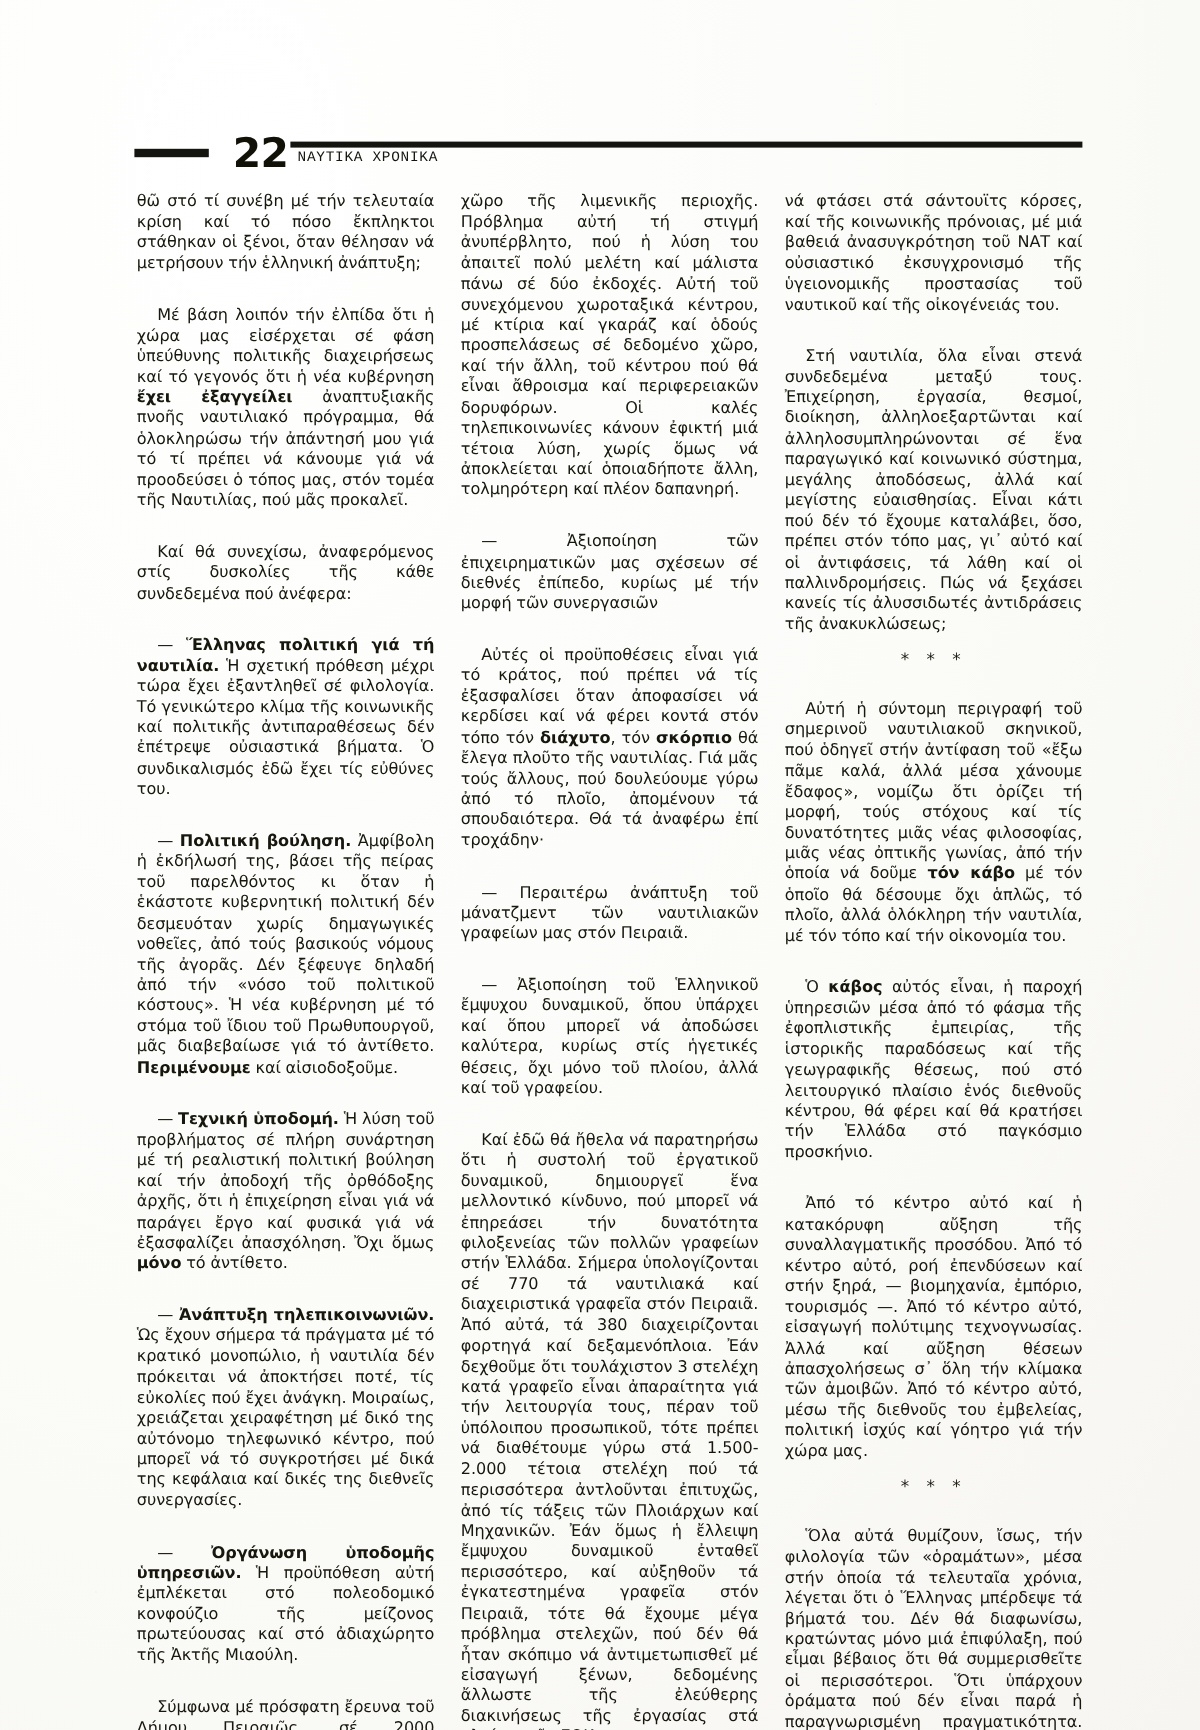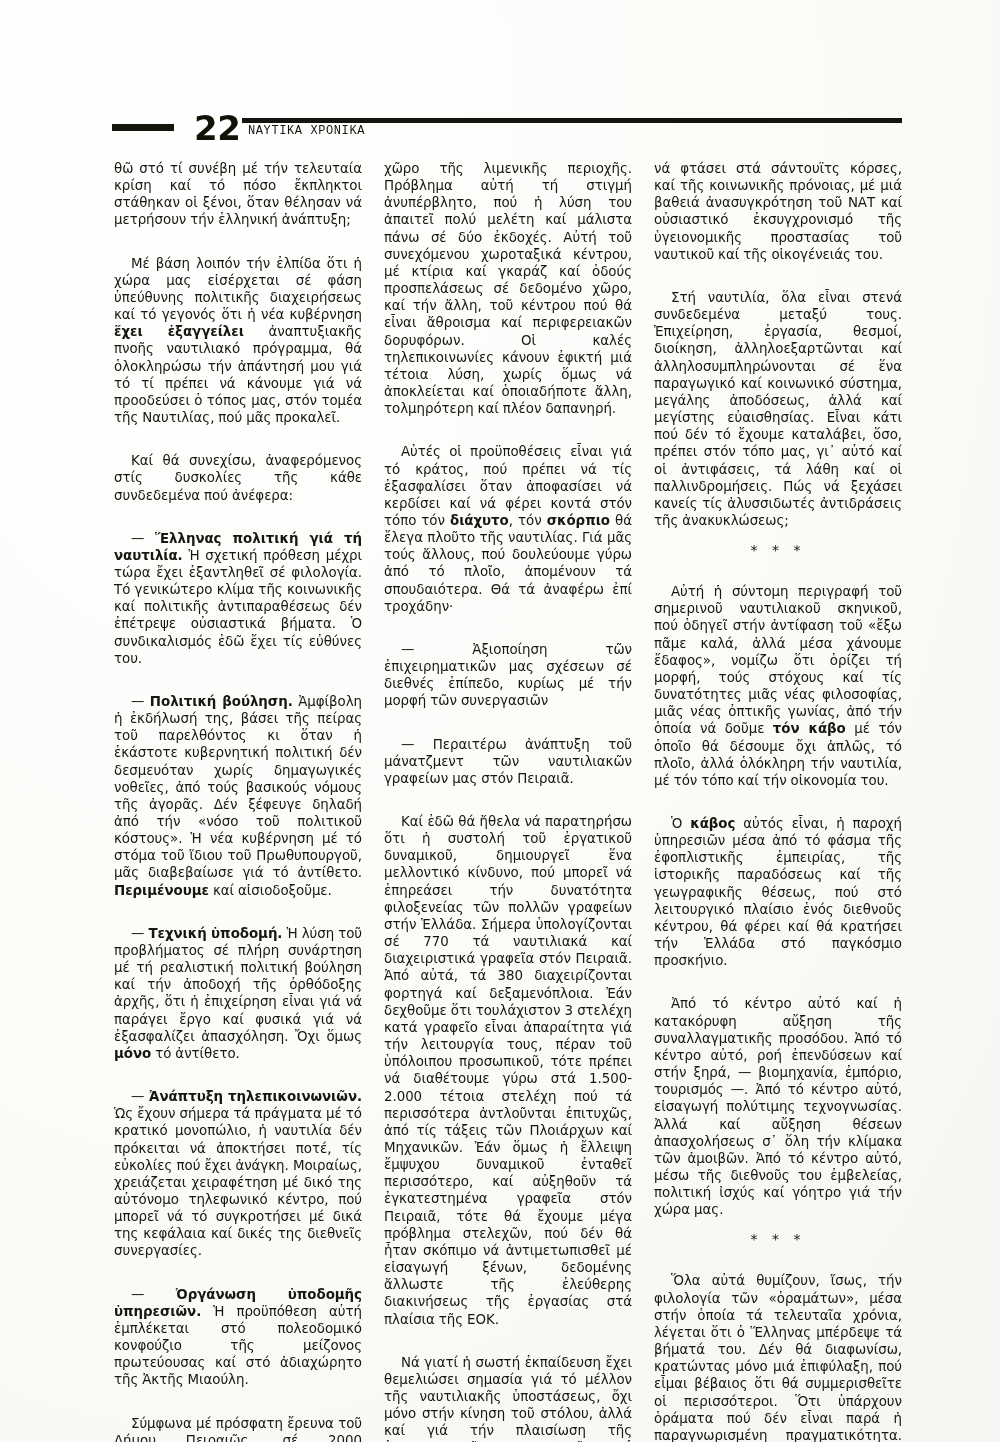--- a/index.html
+++ b/index.html
@@ -155,23 +155,24 @@
         <p class="indent">Καί θά συνεχίσω, ἀναφερόμενος στίς δυσκολίες τῆς κάθε συνδεδεμένα πού ἀνέφερα:</p>
         <p class="indent">— <b>Ἕλληνας πολιτική γιά τή ναυτιλία.</b> Ἡ σχετική πρόθεση μέχρι τώρα ἔχει ἐξαντληθεῖ σέ φιλολογία. Τό γενικώτερο κλίμα τῆς κοινωνικῆς καί πολιτικῆς ἀντιπαραθέσεως δέν ἐπέτρεψε οὐσιαστικά βήματα. Ὁ συνδικαλισμός ἐδῶ ἔχει τίς εὐθύνες του.</p>
         <p class="indent">— <b>Πολιτική βούληση.</b> Ἀμφίβολη ἡ ἐκδήλωσή της, βάσει τῆς πείρας τοῦ παρελθόντος κι ὅταν ἡ ἑκάστοτε κυβερνητική πολιτική δέν δεσμευόταν χωρίς δημαγωγικές νοθεῖες, ἀπό τούς βασικούς νόμους τῆς ἀγορᾶς. Δέν ξέφευγε δηλαδή ἀπό τήν «νόσο τοῦ πολιτικοῦ κόστους». Ἡ νέα κυβέρνηση μέ τό στόμα τοῦ ἴδιου τοῦ Πρωθυπουργοῦ, μᾶς διαβεβαίωσε γιά τό ἀντίθετο. <b>Περιμένουμε</b> καί αἰσιοδοξοῦμε.</p>
         <p class="indent">— <b>Τεχνική ὑποδομή.</b> Ἡ λύση τοῦ προβλήματος σέ πλήρη συνάρτηση μέ τή ρεαλιστική πολιτική βούληση καί τήν ἀποδοχή τῆς ὀρθόδοξης ἀρχῆς, ὅτι ἡ ἐπιχείρηση εἶναι γιά νά παράγει ἔργο καί φυσικά γιά νά ἐξασφαλίζει ἀπασχόληση. Ὄχι ὅμως <b>μόνο</b> τό ἀντίθετο.</p>
         <p class="indent">— <b>Ἀνάπτυξη τηλεπικοινωνιῶν.</b> Ὡς ἔχουν σήμερα τά πράγματα μέ τό κρατικό μονοπώλιο, ἡ ναυτιλία δέν πρόκειται νά ἀποκτήσει ποτέ, τίς εὐκολίες πού ἔχει ἀνάγκη. Μοιραίως, χρειάζεται χειραφέτηση μέ δικό της αὐτόνομο τηλεφωνικό κέντρο, πού μπορεῖ νά τό συγκροτήσει μέ δικά της κεφάλαια καί δικές της διεθνεῖς συνεργασίες.</p>
         <p class="indent">— <b>Ὀργάνωση ὑποδομῆς ὑπηρεσιῶν.</b> Ἡ προϋπόθεση αὐτή ἐμπλέκεται στό πολεοδομικό κονφούζιο τῆς μείζονος πρωτεύουσας καί στό ἀδιαχώρητο τῆς Ἀκτῆς Μιαούλη.</p>
         <p class="indent">Σύμφωνα μέ πρόσφατη ἔρευνα τοῦ Δήμου Πειραιῶς, σέ 2000 στρέμματα συνωστίζεται ἡ κίνηση ὁλόκληρου τοῦ ἐμπορικοῦ κέντρου τοῦ λιμένος, μέ ὁδικό δίκτυο ὑπερφορτωμένο. Στήν περιοχή αὐτή, ὁ πληθυσμός πού διακινεῖται ἐργαζόμενος ξεπερνᾶ τίς 50.000, καί οἱ θέσεις γιά σταθμεύσεις αὐτοκινήτων μόλις τίς 10.000. Ἄλλες 6.500 θέσεις δημιουργοῦνται ἀπό παράνομη στάθμευση. Μέ αὐτά τά δεδομένα, ὑπάρχει χωροταξικό πρόβλημα γιά τήν δημιουργία ἑνός λειτουργικοῦ ναυτιλιακοῦ κέντρου, τουλάχιστον στόν παραδοσιακό</p>
       </div>
     <div class="col" id="col-2">
         <p class="runon">χῶρο τῆς λιμενικῆς περιοχῆς. Πρόβλημα αὐτή τή στιγμή ἀνυπέρβλητο, πού ἡ λύση του ἀπαιτεῖ πολύ μελέτη καί μάλιστα πάνω σέ δύο ἐκδοχές. Αὐτή τοῦ συνεχόμενου χωροταξικά κέντρου, μέ κτίρια καί γκαράζ καί ὁδούς προσπελάσεως σέ δεδομένο χῶρο, καί τήν ἄλλη, τοῦ κέντρου πού θά εἶναι ἄθροισμα καί περιφερειακῶν δορυφόρων. Οἱ καλές τηλεπικοινωνίες κάνουν ἐφικτή μιά τέτοια λύση, χωρίς ὅμως νά ἀποκλείεται καί ὁποιαδήποτε ἄλλη, τολμηρότερη καί πλέον δαπανηρή.</p>
+        <p class="indent">— Ἀξιοποίηση τῶν ἐπιχειρηματικῶν μας σχέσεων σέ διεθνές ἐπίπεδο, κυρίως μέ τήν μορφή τῶν συνεργασιῶν</p>
         <p class="indent">Αὐτές οἱ προϋποθέσεις εἶναι γιά τό κράτος, πού πρέπει νά τίς ἐξασφαλίσει ὅταν ἀποφασίσει νά κερδίσει καί νά φέρει κοντά στόν τόπο  τόν <b>διάχυτο</b>, τόν <b>σκόρπιο</b> θά ἔλεγα πλοῦτο τῆς ναυτιλίας. Γιά μᾶς τούς ἄλλους, πού δουλεύουμε γύρω ἀπό τό πλοῖο, ἀπομένουν τά σπουδαιότερα. Θά τά ἀναφέρω ἐπί τροχάδην·</p>
-        <p class="indent">— Ἀξιοποίηση τῶν ἐπιχειρηματικῶν μας σχέσεων σέ διεθνές ἐπίπεδο, κυρίως μέ τήν μορφή τῶν συνεργασιῶν</p>
         <p class="indent">— Περαιτέρω ἀνάπτυξη τοῦ μάνατζμεντ τῶν ναυτιλιακῶν γραφείων μας στόν Πειραιᾶ.</p>
+        <p class="indent">— Ἀξιοποίηση τοῦ Ἑλληνικοῦ ἔμψυχου δυναμικοῦ, ὅπου ὑπάρχει καί ὅπου μπορεῖ νά ἀποδώσει καλύτερα, κυρίως στίς ἡγετικές θέσεις, ὄχι μόνο τοῦ πλοίου, ἀλλά καί τοῦ γραφείου.</p>
         <p class="indent">Καί ἐδῶ θά ἤθελα νά παρατηρήσω ὅτι ἡ συστολή τοῦ ἐργατικοῦ δυναμικοῦ, δημιουργεῖ ἕνα μελλοντικό κίνδυνο, πού μπορεῖ νά ἐπηρεάσει τήν δυνατότητα φιλοξενείας τῶν πολλῶν γραφείων στήν Ἑλλάδα. Σήμερα ὑπολογίζονται σέ 770 τά ναυτιλιακά καί διαχειριστικά γραφεῖα στόν Πειραιᾶ. Ἀπό αὐτά, τά 380 διαχειρίζονται φορτηγά καί δεξαμενόπλοια. Ἐάν δεχθοῦμε ὅτι τουλάχιστον 3 στελέχη κατά γραφεῖο εἶναι ἀπαραίτητα γιά τήν λειτουργία τους, πέραν τοῦ ὑπόλοιπου προσωπικοῦ, τότε πρέπει νά διαθέτουμε γύρω στά 1.500- 2.000 τέτοια στελέχη πού τά περισσότερα ἀντλοῦνται ἐπιτυχῶς, ἀπό τίς τάξεις τῶν Πλοιάρχων καί Μηχανικῶν. Ἐάν ὅμως ἡ ἔλλειψη ἔμψυχου δυναμικοῦ ἐνταθεῖ περισσότερο, καί αὐξηθοῦν τά ἐγκατεστημένα γραφεῖα στόν Πειραιᾶ, τότε θά ἔχουμε μέγα πρόβλημα στελεχῶν, πού δέν θά ἦταν σκόπιμο νά ἀντιμετωπισθεῖ μέ εἰσαγωγή ξένων, δεδομένης ἄλλωστε τῆς ἐλεύθερης διακινήσεως τῆς ἐργασίας στά πλαίσια τῆς ΕΟΚ.</p>
         <p class="indent">Νά γιατί ἡ σωστή ἐκπαίδευση ἔχει θεμελιώσει σημασία γιά τό μέλλον τῆς ναυτιλιακῆς ὑποστάσεως, ὄχι μόνο στήν κίνηση τοῦ στόλου, ἀλλά καί γιά τήν πλαισίωση τῆς ἐπιχειρησιακῆς στρατηγικῆς. <b>Οἱ ἄνθρωποι δένουν καί τά πλοῖα καί τά γραφεῖα, μέ τόν τόπο. Ἄς μήν τό ξεχνᾶμε αὐτό.</b></p>
       </div>
     <div class="col" id="col-3">
         <p class="runon">νά φτάσει στά σάντουϊτς κόρσες, καί τῆς κοινωνικῆς πρόνοιας, μέ μιά βαθειά ἀνασυγκρότηση τοῦ ΝΑΤ καί οὐσιαστικό ἐκσυγχρονισμό τῆς ὑγειονομικῆς προστασίας τοῦ ναυτικοῦ καί τῆς οἰκογένειάς του.</p>
         <p class="indent">Στή ναυτιλία, ὅλα εἶναι στενά συνδεδεμένα μεταξύ τους. Ἐπιχείρηση, ἐργασία, θεσμοί, διοίκηση, ἀλληλοεξαρτῶνται καί ἀλληλοσυμπληρώνονται σέ ἕνα παραγωγικό καί κοινωνικό σύστημα, μεγάλης ἀποδόσεως, ἀλλά καί μεγίστης εὐαισθησίας. Εἶναι κάτι πού δέν τό ἔχουμε καταλάβει, ὅσο, πρέπει στόν τόπο μας, γι᾽ αὐτό καί οἱ ἀντιφάσεις, τά λάθη καί οἱ παλλινδρομήσεις. Πώς νά ξεχάσει κανείς τίς ἀλυσσιδωτές ἀντιδράσεις τῆς ἀνακυκλώσεως;</p>
         <div class="stars">* * *</div>
         <p class="indent">Αὐτή ἡ σύντομη περιγραφή τοῦ σημερινοῦ ναυτιλιακοῦ σκηνικοῦ, πού ὁδηγεῖ στήν ἀντίφαση τοῦ «ἔξω πᾶμε καλά, ἀλλά μέσα χάνουμε ἔδαφος», νομίζω ὅτι ὁρίζει τή μορφή, τούς στόχους καί τίς δυνατότητες μιᾶς νέας φιλοσοφίας, μιᾶς νέας ὀπτικῆς γωνίας, ἀπό τήν ὁποία νά δοῦμε <b>τόν κάβο</b> μέ τόν ὁποῖο θά δέσουμε ὄχι ἁπλῶς, τό πλοῖο, ἀλλά ὁλόκληρη τήν ναυτιλία, μέ τόν τόπο καί τήν οἰκονομία του.</p>
         <p class="indent">Ὁ <b>κάβος</b> αὐτός εἶναι, ἡ παροχή ὑπηρεσιῶν μέσα ἀπό τό φάσμα τῆς ἐφοπλιστικῆς ἐμπειρίας, τῆς ἱστορικῆς παραδόσεως καί τῆς γεωγραφικῆς θέσεως, πού στό λειτουργικό πλαίσιο ἑνός διεθνοῦς κέντρου, θά φέρει καί θά κρατήσει τήν Ἑλλάδα στό παγκόσμιο προσκήνιο.</p>
         <p class="indent">Ἀπό τό κέντρο αὐτό καί ἡ κατακόρυφη αὔξηση τῆς συναλλαγματικῆς προσόδου. Ἀπό τό κέντρο αὐτό, ροή ἐπενδύσεων καί στήν ξηρά, — βιομηχανία, ἐμπόριο, τουρισμός —. Ἀπό τό κέντρο αὐτό, εἰσαγωγή πολύτιμης τεχνογνωσίας. Ἀλλά καί αὔξηση θέσεων ἀπασχολήσεως σ᾽ ὅλη τήν κλίμακα τῶν ἀμοιβῶν. Ἀπό τό κέντρο αὐτό, μέσω τῆς διεθνοῦς του ἐμβελείας, πολιτική ἰσχύς καί γόητρο γιά τήν χώρα μας.</p>

